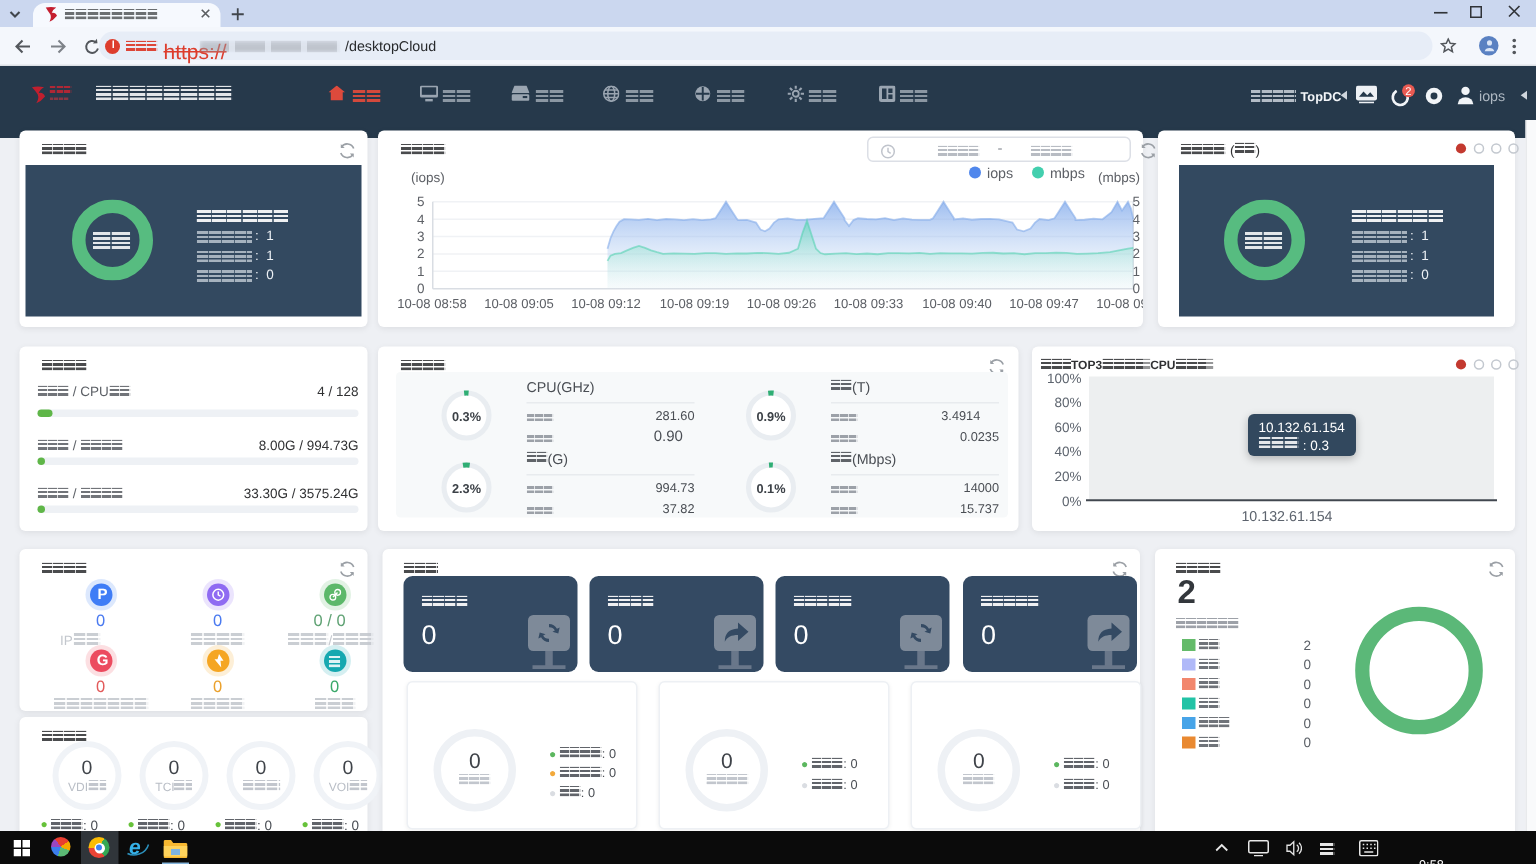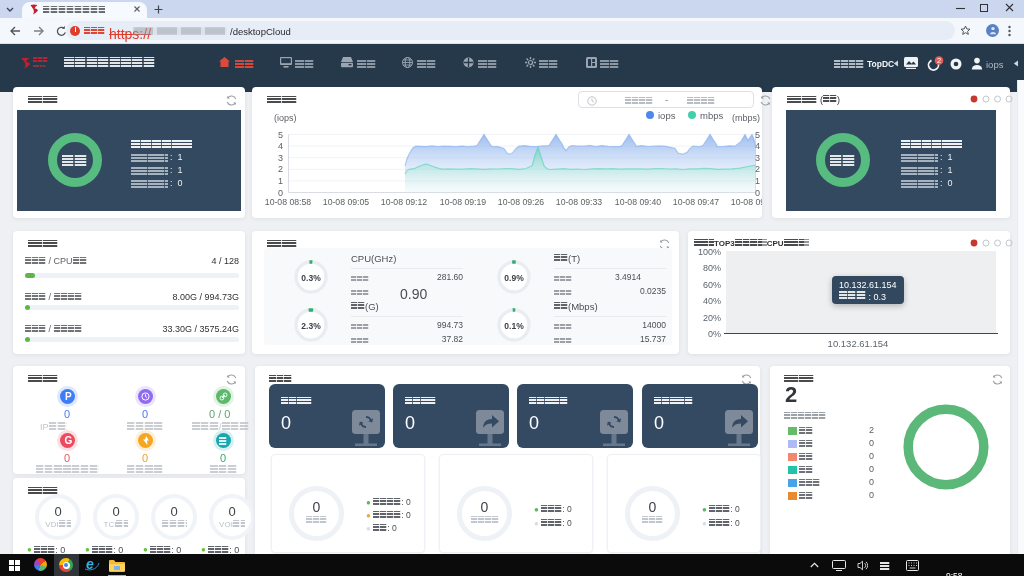--- a/index.html
+++ b/index.html
@@ -308,21 +308,21 @@
     <svg class="ab" style="left:30px;top:12px" width="34" height="34" viewBox="0 0 34 34">
         <circle cx="17" cy="17" r="15" fill="#fff" stroke="#e9edf1" stroke-width="3.4"></circle>
         <circle cx="17" cy="17" r="15" fill="none" stroke="#2fae74" stroke-width="3.4" stroke-dasharray="3 91.2" transform="rotate(-96 17 17)"></circle>
         <text x="17" y="20.5" font-size="8.5" font-weight="bold" fill="#3c4147" text-anchor="middle">0.3%</text>
       </svg>
     <span class="ab" style="left:87px;top:5px;font-size:9.5px;color:#4a4e54">CPU(GHz)</span>
     <div class="ab" style="left:87px;top:20px;width:112px;height:1px;background:#e8ebee"></div>
     <i class="zh z6 ab" style="left:87px;top:27px;width:18px;color:#8f949c"></i>
       <span class="ab" style="left:148px;top:24px;width:51px;font-size:8.5px;color:#4a4e54;text-align:right">281.60</span>
     <i class="zh z6 ab" style="left:87px;top:41px;width:18px;color:#8f949c"></i>
-      <span class="ab" style="left:136px;top:38px;width:51px;font-size:14px;color:#4a4e54;text-align:left">0.90</span>
+      <span class="ab" style="left:156px;top:38px;width:51px;font-size:10px;color:#4a4e54;text-align:center">0.90</span>
 
     <svg class="ab" style="left:30px;top:60px" width="34" height="34" viewBox="0 0 34 34">
         <circle cx="17" cy="17" r="15" fill="#fff" stroke="#e9edf1" stroke-width="3.4"></circle>
         <circle cx="17" cy="17" r="15" fill="none" stroke="#2fae74" stroke-width="3.4" stroke-dasharray="4.5 90" transform="rotate(-99 17 17)"></circle>
         <text x="17" y="20.5" font-size="8.5" font-weight="bold" fill="#3c4147" text-anchor="middle">2.3%</text>
       </svg>
     <span class="ab" style="left:87px;top:53px;font-size:9.5px;color:#4a4e54"><i class="zh z7" style="width:14px;vertical-align:1px"></i>(G)</span>
     <div class="ab" style="left:87px;top:68px;width:112px;height:1px;background:#e8ebee"></div>
     <i class="zh z6 ab" style="left:87px;top:75px;width:18px;color:#8f949c"></i>
       <span class="ab" style="left:148px;top:72px;width:51px;font-size:8.5px;color:#4a4e54;text-align:right">994.73</span>
@@ -330,21 +330,21 @@
       <span class="ab" style="left:148px;top:86px;width:51px;font-size:8.5px;color:#4a4e54;text-align:right">37.82</span>
 
     <svg class="ab" style="left:233px;top:12px" width="34" height="34" viewBox="0 0 34 34">
         <circle cx="17" cy="17" r="15" fill="#fff" stroke="#e9edf1" stroke-width="3.4"></circle>
         <circle cx="17" cy="17" r="15" fill="none" stroke="#2fae74" stroke-width="3.4" stroke-dasharray="3.6 90.9" transform="rotate(-97 17 17)"></circle>
         <text x="17" y="20.5" font-size="8.5" font-weight="bold" fill="#3c4147" text-anchor="middle">0.9%</text>
       </svg>
     <span class="ab" style="left:290px;top:5px;font-size:9.5px;color:#4a4e54"><i class="zh z7" style="width:14px;vertical-align:1px"></i>(T)</span>
     <div class="ab" style="left:290px;top:20px;width:112px;height:1px;background:#e8ebee"></div>
     <i class="zh z6 ab" style="left:290px;top:27px;width:18px;color:#8f949c"></i>
-      <span class="ab" style="left:351px;top:24px;width:51px;font-size:8.5px;color:#4a4e54;text-align:left">3.4914</span>
+      <span class="ab" style="left:351px;top:24px;width:51px;font-size:8.5px;color:#4a4e54;text-align:center">3.4914</span>
     <i class="zh z6 ab" style="left:290px;top:41px;width:18px;color:#8f949c"></i>
       <span class="ab" style="left:351px;top:38px;width:51px;font-size:8.5px;color:#4a4e54;text-align:right">0.0235</span>
 
     <svg class="ab" style="left:233px;top:60px" width="34" height="34" viewBox="0 0 34 34">
         <circle cx="17" cy="17" r="15" fill="#fff" stroke="#e9edf1" stroke-width="3.4"></circle>
         <circle cx="17" cy="17" r="15" fill="none" stroke="#2fae74" stroke-width="3.4" stroke-dasharray="2.6 91.9" transform="rotate(-95 17 17)"></circle>
         <text x="17" y="20.5" font-size="8.5" font-weight="bold" fill="#3c4147" text-anchor="middle">0.1%</text>
       </svg>
     <span class="ab" style="left:290px;top:53px;font-size:9.5px;color:#4a4e54"><i class="zh z7" style="width:14px;vertical-align:1px"></i>(Mbps)</span>
     <div class="ab" style="left:290px;top:68px;width:112px;height:1px;background:#e8ebee"></div>

